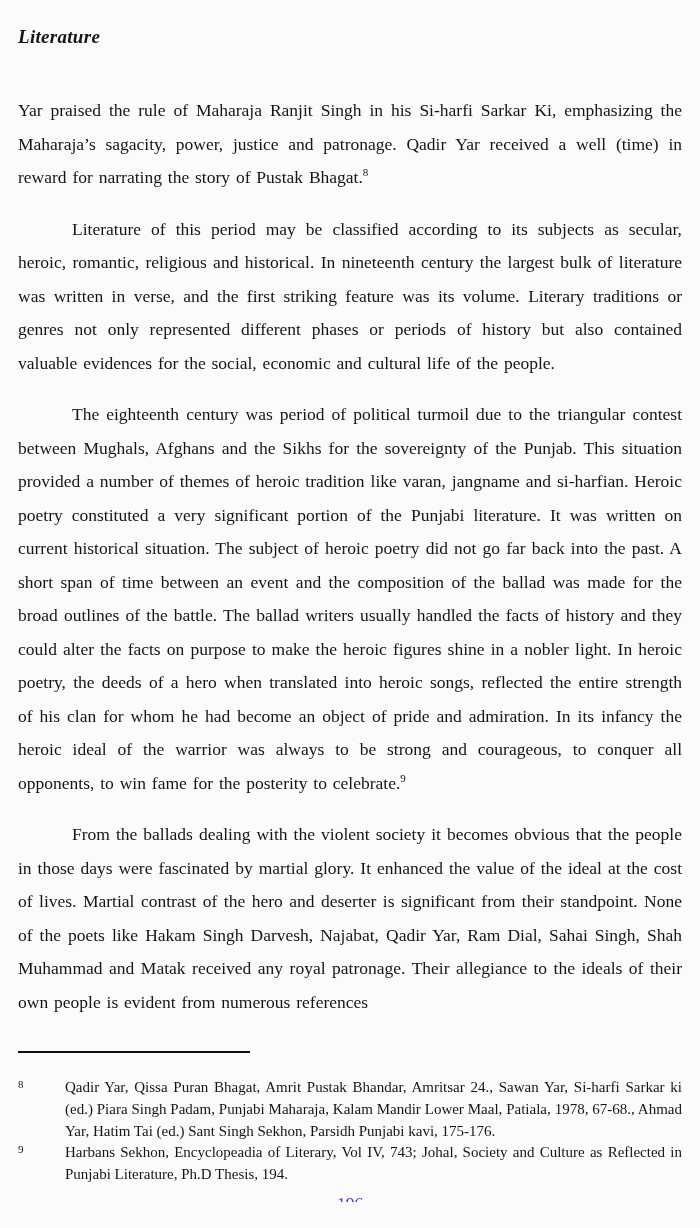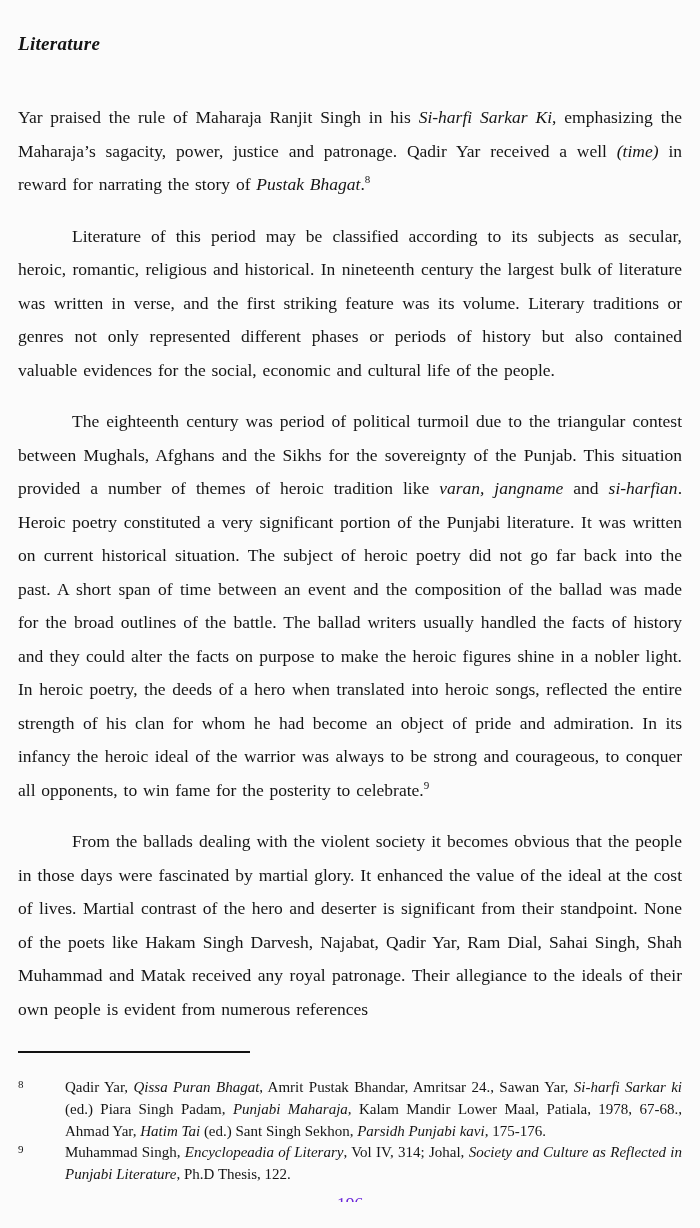--- a/index.html
+++ b/index.html
@@ -4,39 +4,39 @@
 <style>
   html, body { margin: 0; padding: 0; background: #fbfbfb; }
   .page {
     position: relative;
     width: 700px;
     height: 1202px;
     box-sizing: border-box;
     background: #fbfbfb;
     color: #151515;
     font-family: "Liberation Serif", "DejaVu Serif", serif;
-    padding: 27px 18px 0 18px;
+    padding: 20px 18px 0 18px;
     overflow: hidden;
   }
   .heading {
     font-size: 19px;
     font-weight: bold;
     font-style: italic;
     letter-spacing: 0.3px;
     margin: 6px 0 46px 0;
   }
   .body-text p {
     font-size: 17.5px;
     line-height: 33.5px;
     text-align: justify;
     margin: 0 0 18px 0;
     word-spacing: 1.5px;
   }
   .body-text p + p { text-indent: 54px; }
-  .it { font-style: italic; }
+  .it { }
   .sup {
     font-size: 11px;
     line-height: 0;
     vertical-align: 7px;
   }
   .footer {
     position: absolute;
     left: 18px;
     right: 18px;
     top: 1051px;
@@ -86,19 +86,19 @@
 
   <div class="footer">
     <div class="fn-rule"></div>
     <div id="footnotes">
         <div class="footnote">
           <span class="fn-marker">8</span>
           <div class="fn-text"><span>Qadir Yar, </span><span class="it">Qissa Puran Bhagat</span><span>, Amrit Pustak Bhandar, Amritsar 24., Sawan Yar, </span><span class="it">Si-harfi Sarkar ki</span><span> (ed.) Piara Singh Padam, </span><span class="it">Punjabi Maharaja,</span><span> Kalam Mandir Lower Maal, Patiala, 1978, 67-68., Ahmad Yar, </span><span class="it">Hatim Tai</span><span> (ed.) Sant Singh Sekhon, </span><span class="it">Parsidh Punjabi kavi</span><span>, 175-176.</span></div>
         </div>
         <div class="footnote">
           <span class="fn-marker">9</span>
-          <div class="fn-text"><span>Muhammad Singh, </span><span class="it">Encyclopeadia of Literary</span><span>, Vol IV, 314; Johal, </span><span class="it">Society and Culture as Reflected in Punjabi Literature</span><span>, Ph.D Thesis, 122.</span></div>
+          <div class="fn-text"><span>Harbans Sekhon, </span><span class="it">Encyclopeadia of Literary</span><span>, Vol IV, 743; Johal, </span><span class="it">Society and Culture as Reflected in Punjabi Literature</span><span>, Ph.D Thesis, 194.</span></div>
         </div>
       </div>
   </div>
 
   <div class="page-number">196</div>
 </div>
 
 </body></html>

